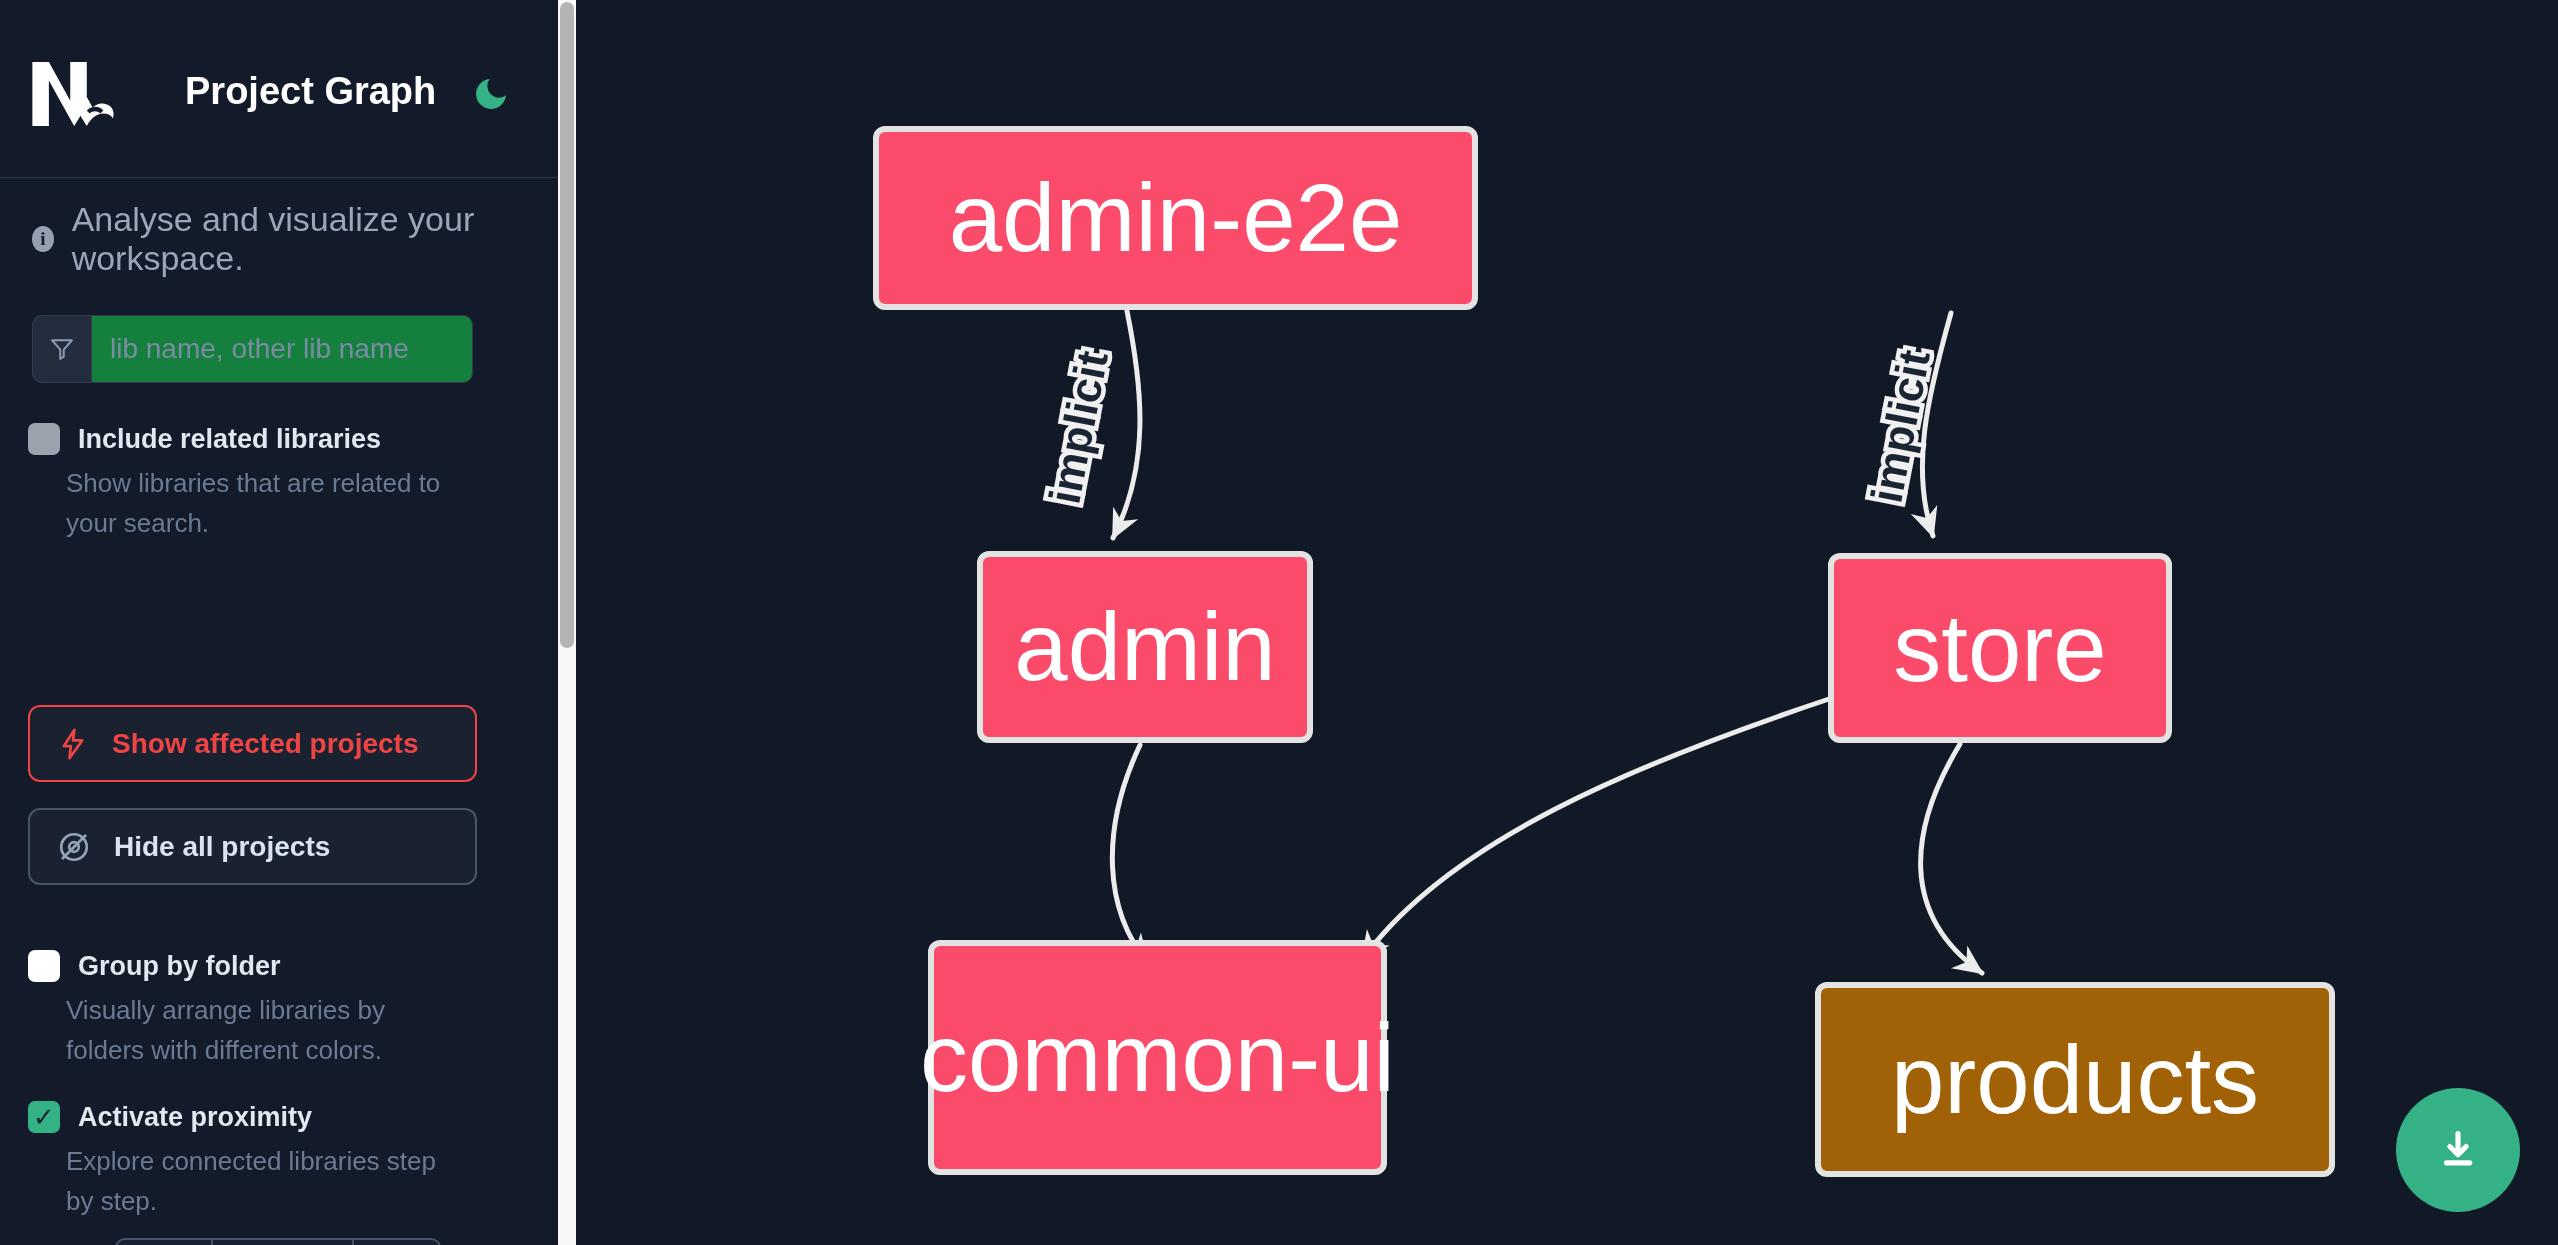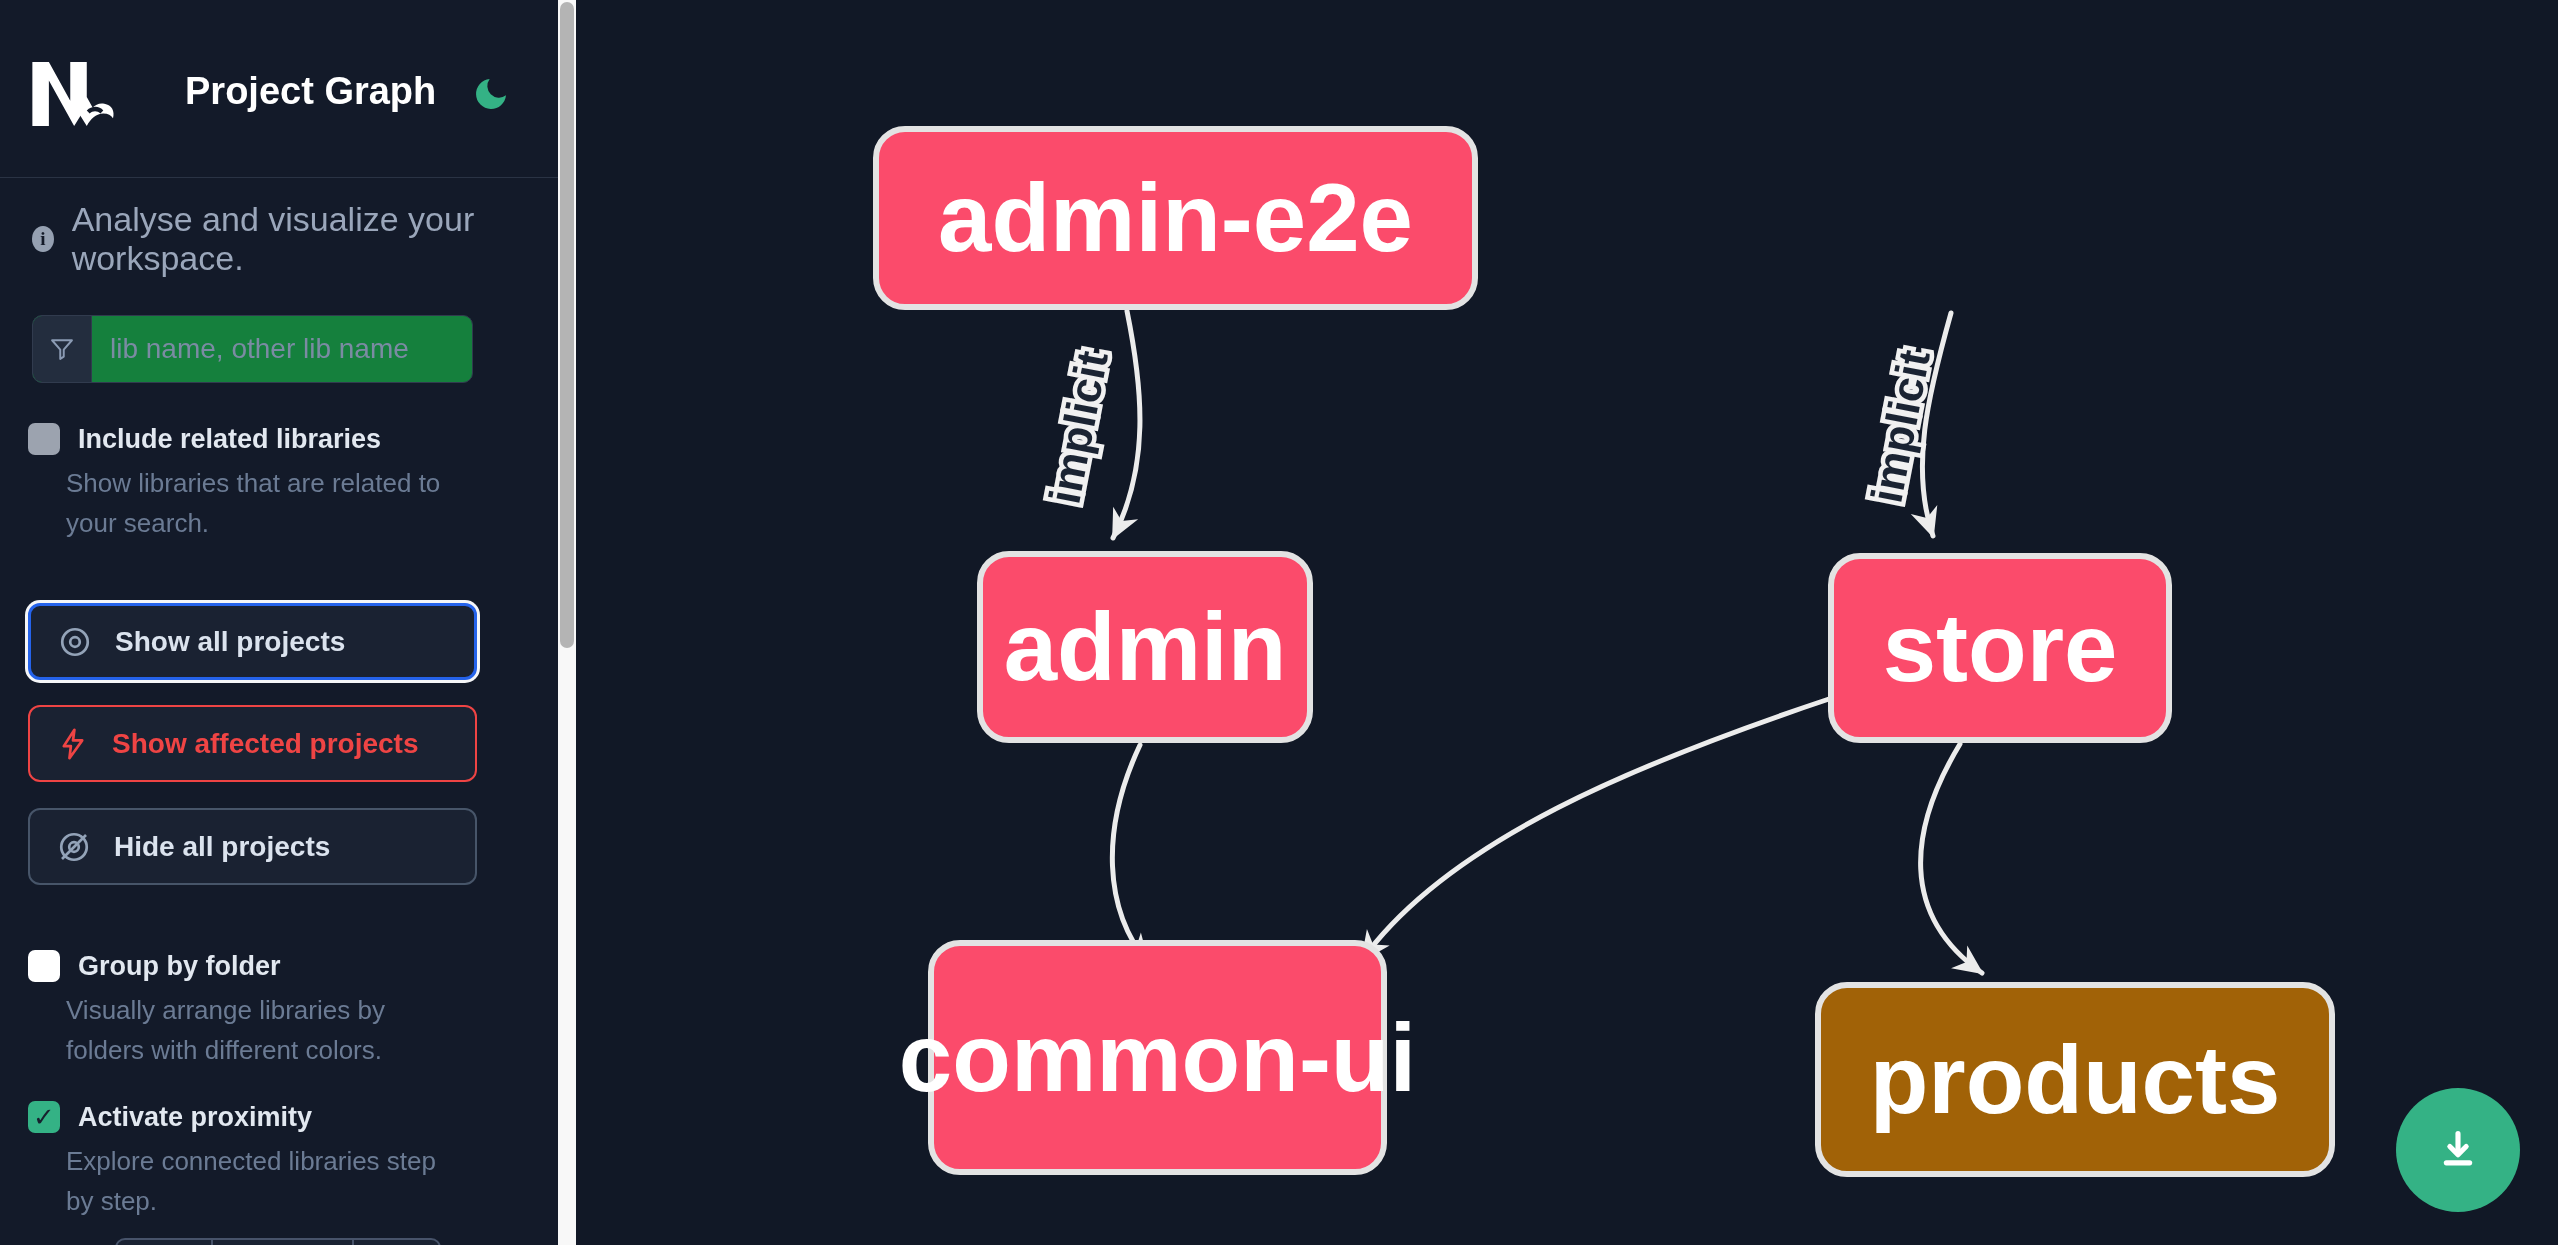--- a/index.html
+++ b/index.html
@@ -7,22 +7,22 @@
        font-family:"Liberation Sans","DejaVu Sans",sans-serif;}
 
   
   #canvas{position:absolute;inset:0;background:#111826;}
   #edges-svg{position:absolute;left:0;top:0;pointer-events:none;}
   .edge{stroke:#ececec;stroke-width:5;fill:none;stroke-linecap:round;}
   .edge-label{font-family:"Liberation Sans",sans-serif;font-size:44px;font-weight:700;
               fill:#1b2433;stroke:#f1f1f1;stroke-width:9;paint-order:stroke;
               text-anchor:middle;dominant-baseline:middle;}
   .node{position:absolute;display:flex;align-items:center;justify-content:center;
-        background:#fb4b6b;border:6px solid #e3e3e3;border-radius:32px;
-        color:#ffffff;font-size:96px;font-weight:700;letter-spacing:0;
+        background:#fb4b6b;border:6px solid #e3e3e3;border-radius:12px;
+        color:#ffffff;font-size:96px;font-weight:400;letter-spacing:0;
         box-sizing:border-box;cursor:pointer;white-space:nowrap;}
   .node.gray{background:#a16207;}
 
   
   #sidebar{position:absolute;left:0;top:0;width:558px;height:1245px;background:#131a29;
            color:#e2e8f0;z-index:10;}
   #sidebar header{position:absolute;left:0;top:0;width:558px;height:177px;
                   border-bottom:1px solid #2a3344;}
   .logo{position:absolute;left:30px;top:60px;width:98px;height:68px;}
   .app-title{position:absolute;left:185px;top:70px;font-size:38px;font-weight:600;color:#fff;}
@@ -126,27 +126,20 @@
     </div>
     <input type="text" placeholder="lib name, other lib name" style="">
   </div>
 
   <div class="check-row" style="top:423px;">
     <span class="box disabled"></span>
     <div class="lbl">Include related libraries</div>
     <div class="desc">Show libraries that are related to your search.</div>
   </div>
 
-  <div class="side-btn active" style="top:603px;">
-    <svg width="36" height="36" viewBox="0 0 24 24" fill="none" stroke="#93a3b8" stroke-width="1.8">
-      <circle cx="12" cy="12" r="8.5"></circle>
-        <circle cx="12" cy="12" r="3.2"></circle>
-    </svg>
-    <span>Show all projects</span>
-  </div>
 
   <div class="side-btn affected" style="top:705px;">
     <svg width="34" height="34" viewBox="0 0 24 24" fill="none" stroke="#ef4444" stroke-width="1.9" stroke-linejoin="round">
       <path d="M13 2 L5.5 13.5 h5 L9.5 22 18.5 9.5 h-6.5 z"></path>
     </svg>
     <span>Show affected projects</span>
   </div>
 
   <div class="side-btn" style="top:808px;">
     <svg width="36" height="36" viewBox="0 0 24 24" fill="none" stroke="#93a3b8" stroke-width="1.8">

